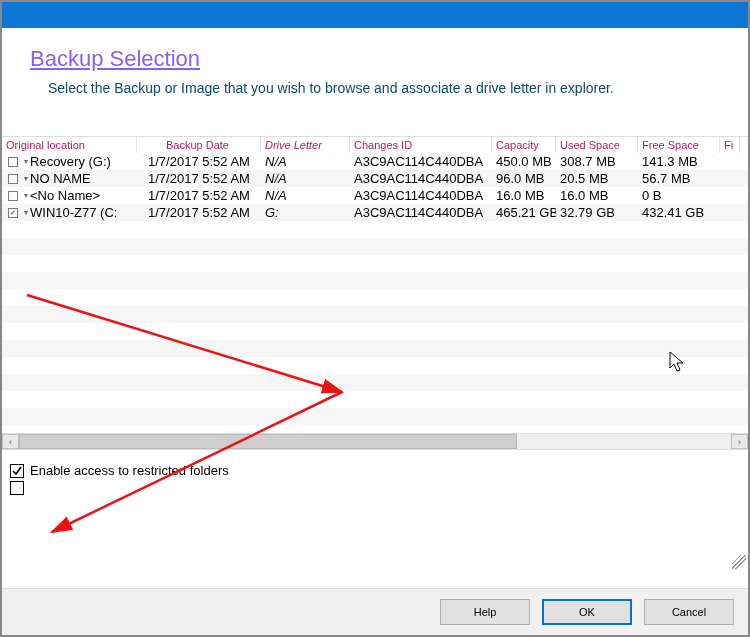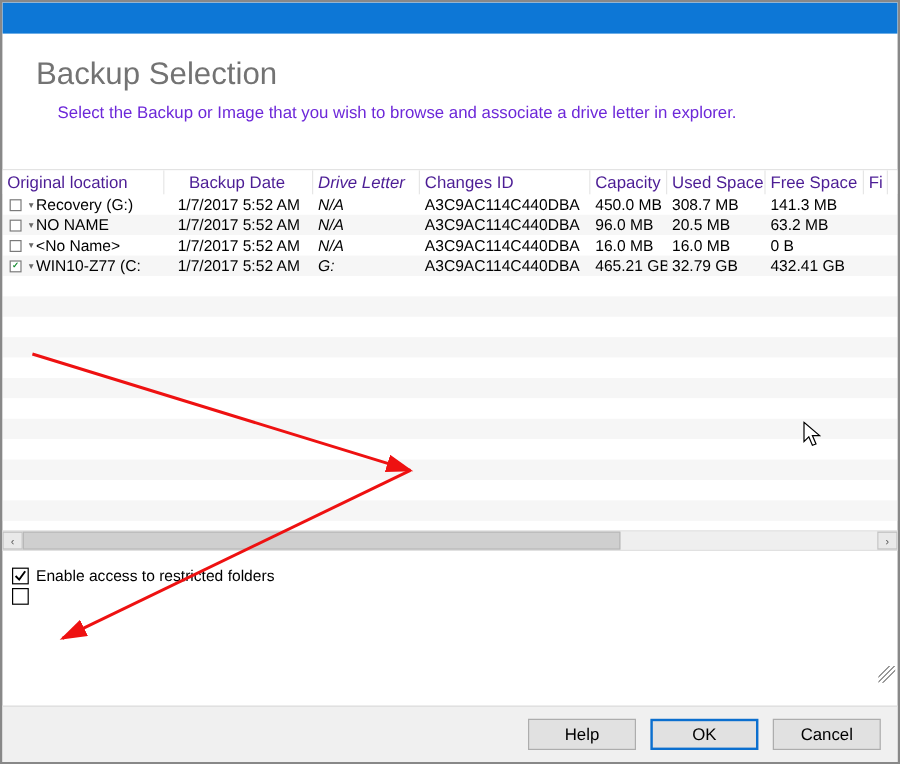--- a/index.html
+++ b/index.html
@@ -15,37 +15,38 @@
     border: 2px solid #888;
   }
   .titlebar {
     height: 26px;
     background: #0d77d6;
   }
   .header-area {
     padding: 18px 28px 40px 28px;
   }
   .page-title {
-    font-size: 26px;
-    color: #737373;
+    font-size: 22px;
+    color: #8b5cf6;
     font-weight: 400;
     margin: 0 0 8px 0;
+    text-decoration: underline;
   }
   .page-desc {
     font-size: 14px;
-    color: #6d28d9;
+    color: #0c4a6e;
     margin: 0 0 0 18px;
   }
   .list-wrap {
     border-top: 1px solid #ddd;
   }
   .th-row {
     display: flex;
-    font-size: 14px;
-    color: #4c1d95;
+    font-size: 11px;
+    color: #be185d;
     background: #fff;
   }
   .th {
     padding: 2px 6px 2px 4px;
     border-right: 1px solid #e6e6e6;
     white-space: nowrap;
     overflow: hidden;
   }
   .tbody-wrap {
     position: relative;
@@ -102,21 +103,21 @@
   .btnbar {
     position:absolute; left:0; right:0; bottom:0;
     border-top:1px solid #ddd;
     background:#f0f0f0;
     padding:10px 14px;
     display:flex; justify-content:flex-end; gap:12px;
   }
   .btn {
     min-width:90px; height:26px;
     background:#e1e1e1; border:1px solid #adadad;
-    font-size:14px; display:flex; align-items:center; justify-content:center;
+    font-size:11px; display:flex; align-items:center; justify-content:center;
     cursor:pointer;
   }
   .btn.primary { border:2px solid #0b6fcf;text-align:center; }
   .cursor-icon { position:absolute; left:667px; top:349px; pointer-events:none; }
   .arrow-svg { position:absolute; left:0; top:0; pointer-events:none; }
   .resize-grip {
     position:absolute; right:2px; bottom:66px;
     width:14px; height:14px;
     background:
       linear-gradient(135deg, transparent 0 6px, #999 6px 7px, transparent 7px 9px, #999 9px 10px, transparent 10px 12px, #999 12px 13px, transparent 13px);
@@ -162,21 +163,21 @@
         <div class="td col-loc">
           <span class="rowbox "></span>
           <span class="tree-toggle">▾</span>
           <span>NO NAME</span>
         </div>
         <div class="td col-date">1/7/2017 5:52 AM</div>
         <div class="td col-letter">N/A</div>
         <div class="td col-id">A3C9AC114C440DBA</div>
         <div class="td col-cap">96.0 MB</div>
         <div class="td col-used">20.5 MB</div>
-        <div class="td col-free">63.2 MB</div>
+        <div class="td col-free">56.7 MB</div>
         <div class="td col-fi"></div>
       </div>
       <div class="tr">
         <div class="td col-loc">
           <span class="rowbox "></span>
           <span class="tree-toggle">▾</span>
           <span>&lt;No Name&gt;</span>
         </div>
         <div class="td col-date">1/7/2017 5:52 AM</div>
         <div class="td col-letter">N/A</div>

